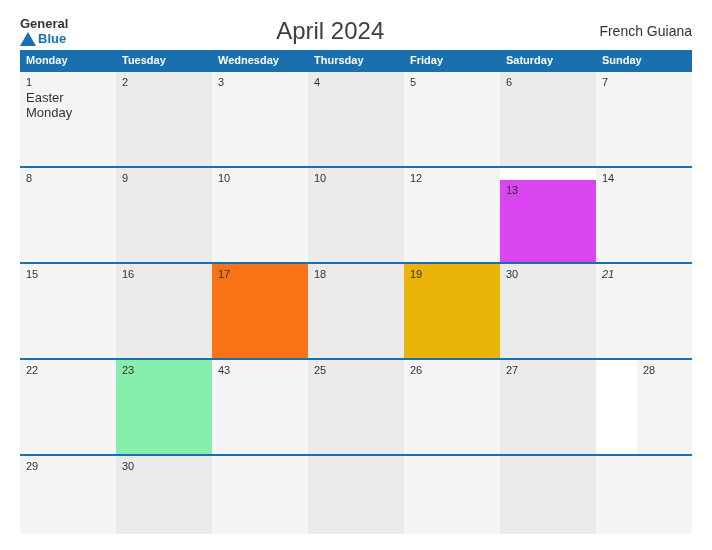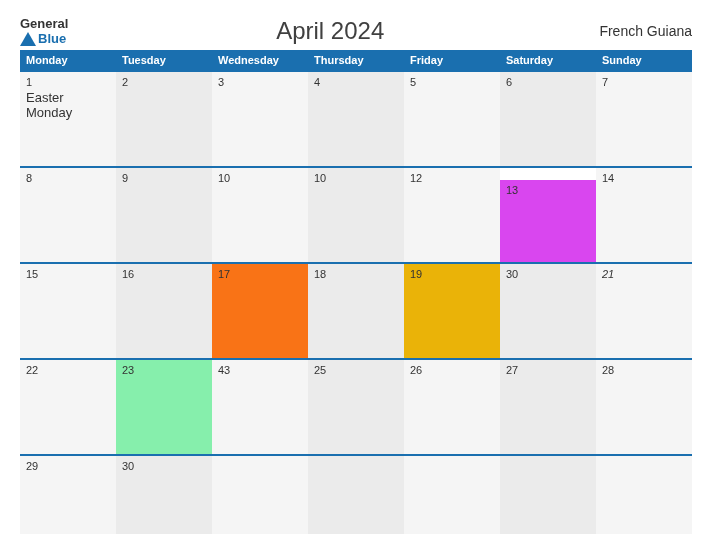--- a/index.html
+++ b/index.html
@@ -245,21 +245,21 @@
         </div>
         <div class="calendar-cell" style="background: rgb(235, 235, 235);">
           <span class="cell-date">25</span>
         </div>
         <div class="calendar-cell" style="background: rgb(245, 245, 245);">
           <span class="cell-date">26</span>
         </div>
         <div class="calendar-cell" style="background: rgb(235, 235, 235);">
           <span class="cell-date">27</span>
         </div>
-        <div class="calendar-cell" style="background: rgb(245, 245, 245);">
+        <div class="calendar-cell" style="background: rgb(245, 245, 245); margin-left: 41px;">
           <span class="cell-date">28</span>
         </div>
       </div>
       <div class="calendar-week">
         <div class="calendar-cell" style="background: rgb(245, 245, 245);">
           <span class="cell-date">29</span>
         </div>
         <div class="calendar-cell" style="background: rgb(235, 235, 235);">
           <span class="cell-date">30</span>
         </div>

